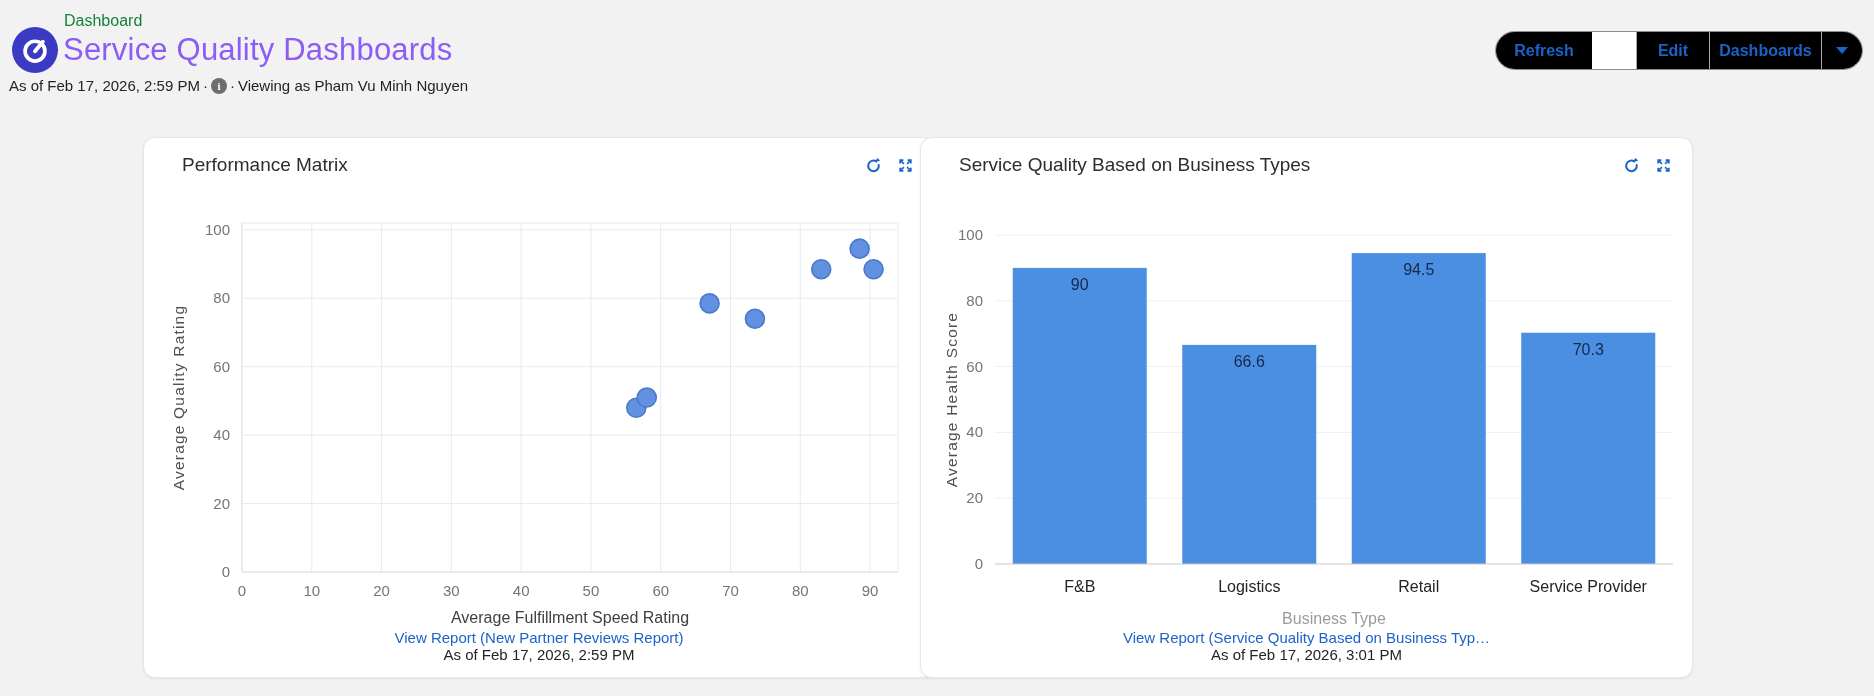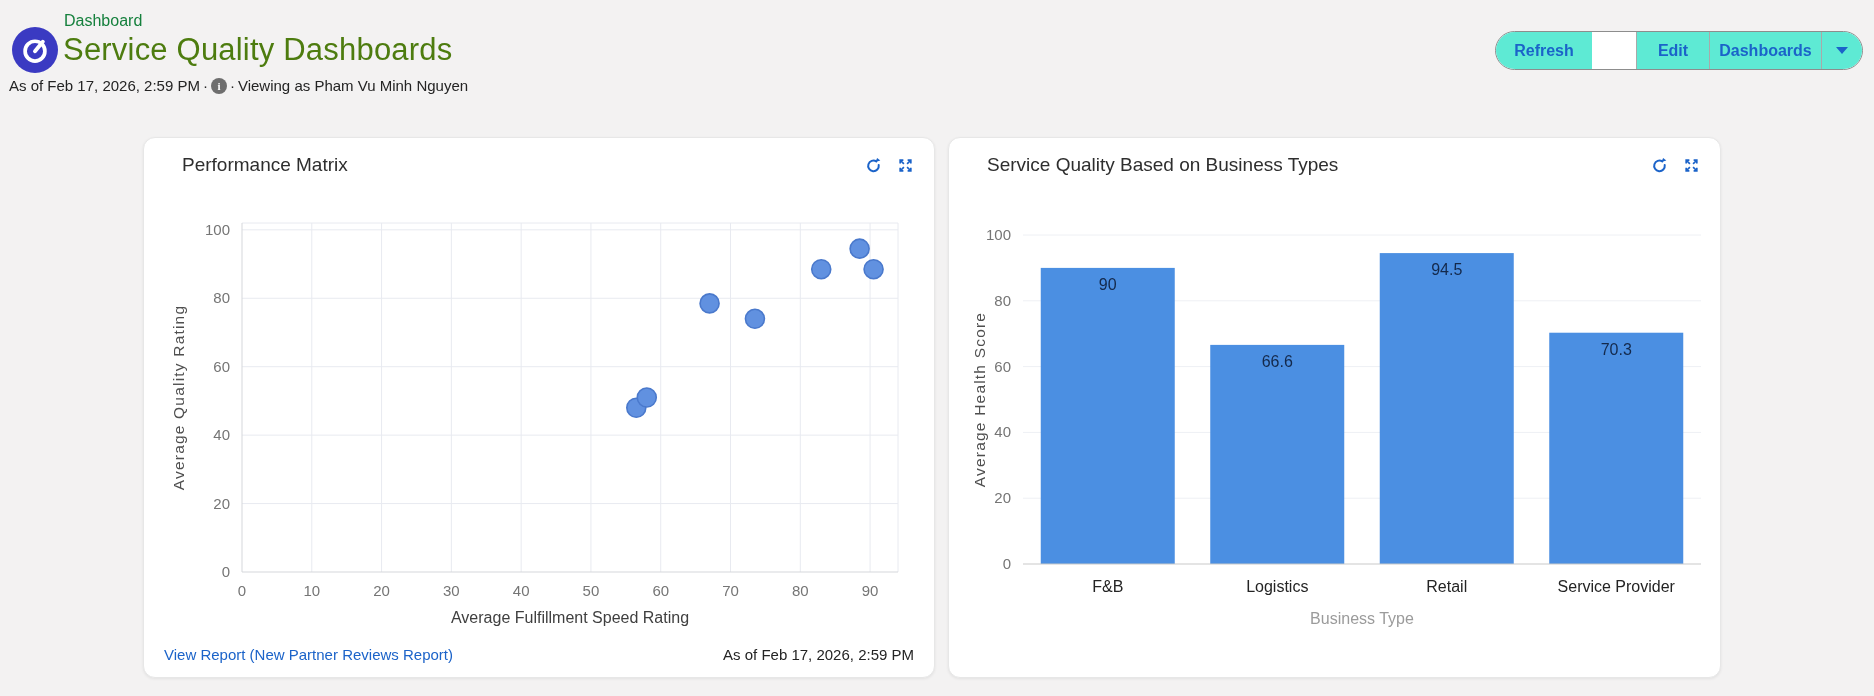--- a/index.html
+++ b/index.html
@@ -11,41 +11,41 @@
     color:#242424;
   }
   
   .app-icon { position:absolute; left:12px; top:27px; width:46px; height:46px; }
   .breadcrumb {
     position:absolute; left:64px; top:12px;
     font-size:16px; color:#15803d;
   }
   .page-title {
     position:absolute; left:63px; top:32px;
-    font-size:31px; font-weight:400; color:#4d7c0f; letter-spacing:.2px;
+    font-size:31px; font-weight:400; color:#8b5cf6; letter-spacing:.2px;
   }
   .asof-row {
     position:absolute; left:9px; top:77px;
     font-size:15px; color:#242424; display:flex; align-items:center;
   }
   .asof-row .dot { margin:0 3px; color:#242424; }
   .info-icon {
     display:inline-flex; align-items:center; justify-content:center;
     width:16px; height:16px; border-radius:50%;
     background:#6e6e6e; color:#fff; font-size:11px; font-weight:bold;
     font-family:"Liberation Serif", serif; cursor:pointer;
   }
   .btn-group {
     position:absolute; top:31px; right:11px; height:39px;
     display:flex; align-items:stretch;
     background:#fff; border:1px solid #8d8d8d; border-radius:20px;
     overflow:hidden;
   }
   .btn-group button {
-    background:#5eead4; border:none; border-left:1px solid #a9a9a9;
+    background:#000000; border:none; border-left:1px solid #a9a9a9;
     color:#1b63c9; font-family:"Liberation Sans",sans-serif;
     font-size:16px; font-weight:bold; cursor:pointer;
     display:flex; align-items:center; justify-content:center;
   }
   .btn-group button:first-child { border-left:none; }
   .btn-refresh { width:96px; }
   .btn-edit { width:73px;margin-left:44px; }
   .btn-subscribe { width:112px; }
   .btn-caret { width:41px; }
   .caret-down {
@@ -53,37 +53,38 @@
     border-left:6px solid transparent; border-right:6px solid transparent;
     border-top:7px solid #1b63c9;
   }
   
   .card {
     position:absolute; top:137px; height:541px;
     background:#fff; border:1px solid #e7e7e7; border-radius:12px;
     box-shadow:0 1px 3px rgba(0,0,0,.07);
   }
   .card-left  { left:143px; width:792px; }
-  .card-right { left:948px; width:773px; }
+  .card-right { left:920px; width:773px; }
   .card-head {
     display:flex; justify-content:space-between; align-items:flex-start;
     padding:16px 16px 0 20px;
     margin-left:18px;
   }
   .card-head h2 { font-size:19px; font-weight:400; color:#2e2e2e; }
   .card-actions { display:flex; gap:15px; padding-top:3px; padding-right:4px; }
   .card-actions .icon-btn { width:17px; height:17px; cursor:pointer; color:#1b63c9; }
   .card-actions svg { display:block; width:17px; height:17px; }
   .chart-mount { position:absolute; left:20px; }
   .card-left  .chart-mount { top:55px; }
   .card-right .chart-mount { top:60px; }
   .card-foot {
     position:absolute; left:20px; right:20px; bottom:14px;
     display:flex; justify-content:space-between; align-items:center;
     font-size:15px;
+    flex-direction:column;
   }
   .card-foot a {
     color:#1b63c9; text-decoration:none; cursor:pointer;
     white-space:nowrap; overflow:hidden; max-width:62%;
   }
   .card-foot .stamp { color:#242424; }
   svg text { font-family:"Liberation Sans", sans-serif; }
 </style>
 </head>
 <body>
@@ -221,13 +222,17 @@
         <rect x="410.75" y="55.09500000000003" width="134" height="310.905" fill="#4b8fe2"></rect>
         <text x="477.75" y="77.09500000000003" text-anchor="middle" font-size="16" fill="#14294b">94.5</text>
         <text x="477.75" y="394" text-anchor="middle" font-size="16" fill="#242424">Retail</text>
         <rect x="580.25" y="134.71300000000002" width="134" height="231.28699999999998" fill="#4b8fe2"></rect>
         <text x="647.25" y="156.71300000000002" text-anchor="middle" font-size="16" fill="#14294b">70.3</text>
         <text x="647.25" y="394" text-anchor="middle" font-size="16" fill="#242424">Service Provider</text>
         <line x1="54" y1="366" x2="732" y2="366" stroke="#c9c9c9"></line>
         <text x="393" y="426" text-anchor="middle" font-size="16" fill="#9b9b9b">Business Type</text>
         <text transform="translate(16 201.5) rotate(-90)" text-anchor="middle" font-size="15.5" fill="#4f4f4f" letter-spacing="1.2">Average Health Score</text>
       </svg></div>
+  <div class="card-foot">
+    <a>View Report (Service Quality Based on Business Typ…</a>
+    <span class="stamp">As of Feb 17, 2026, 3:01 PM</span>
+  </div>
 </section>
 
 </body></html>

